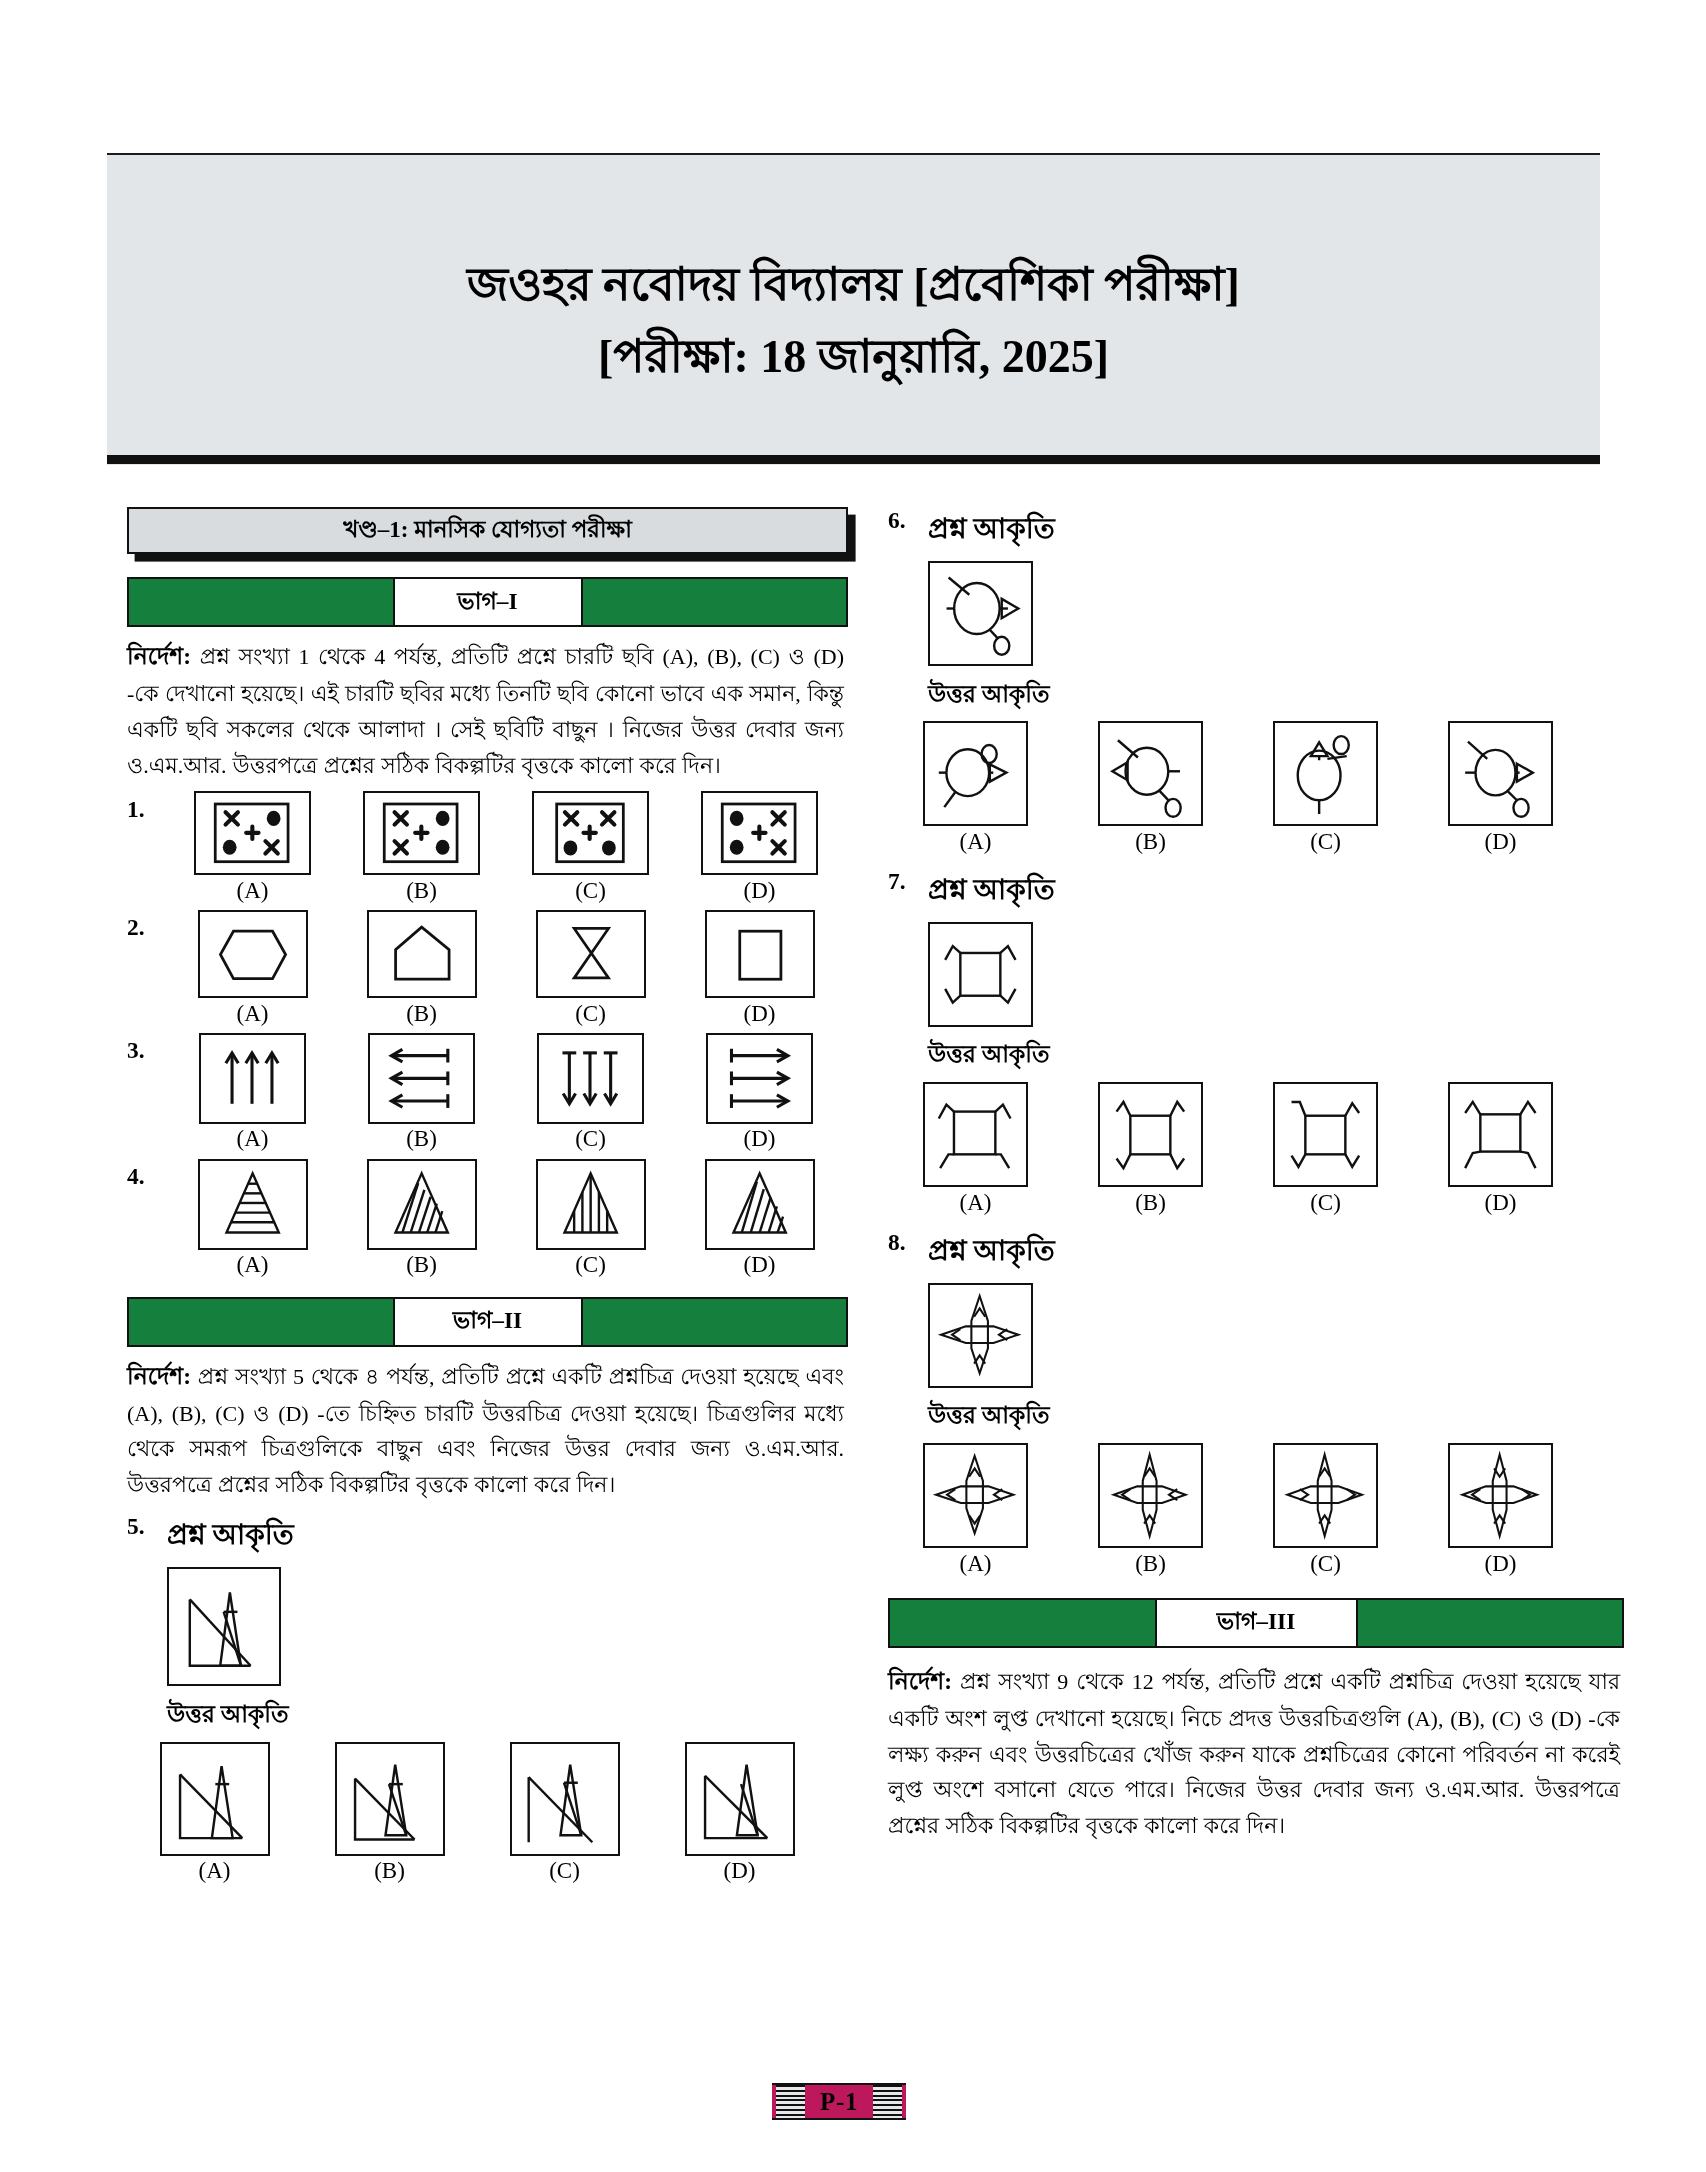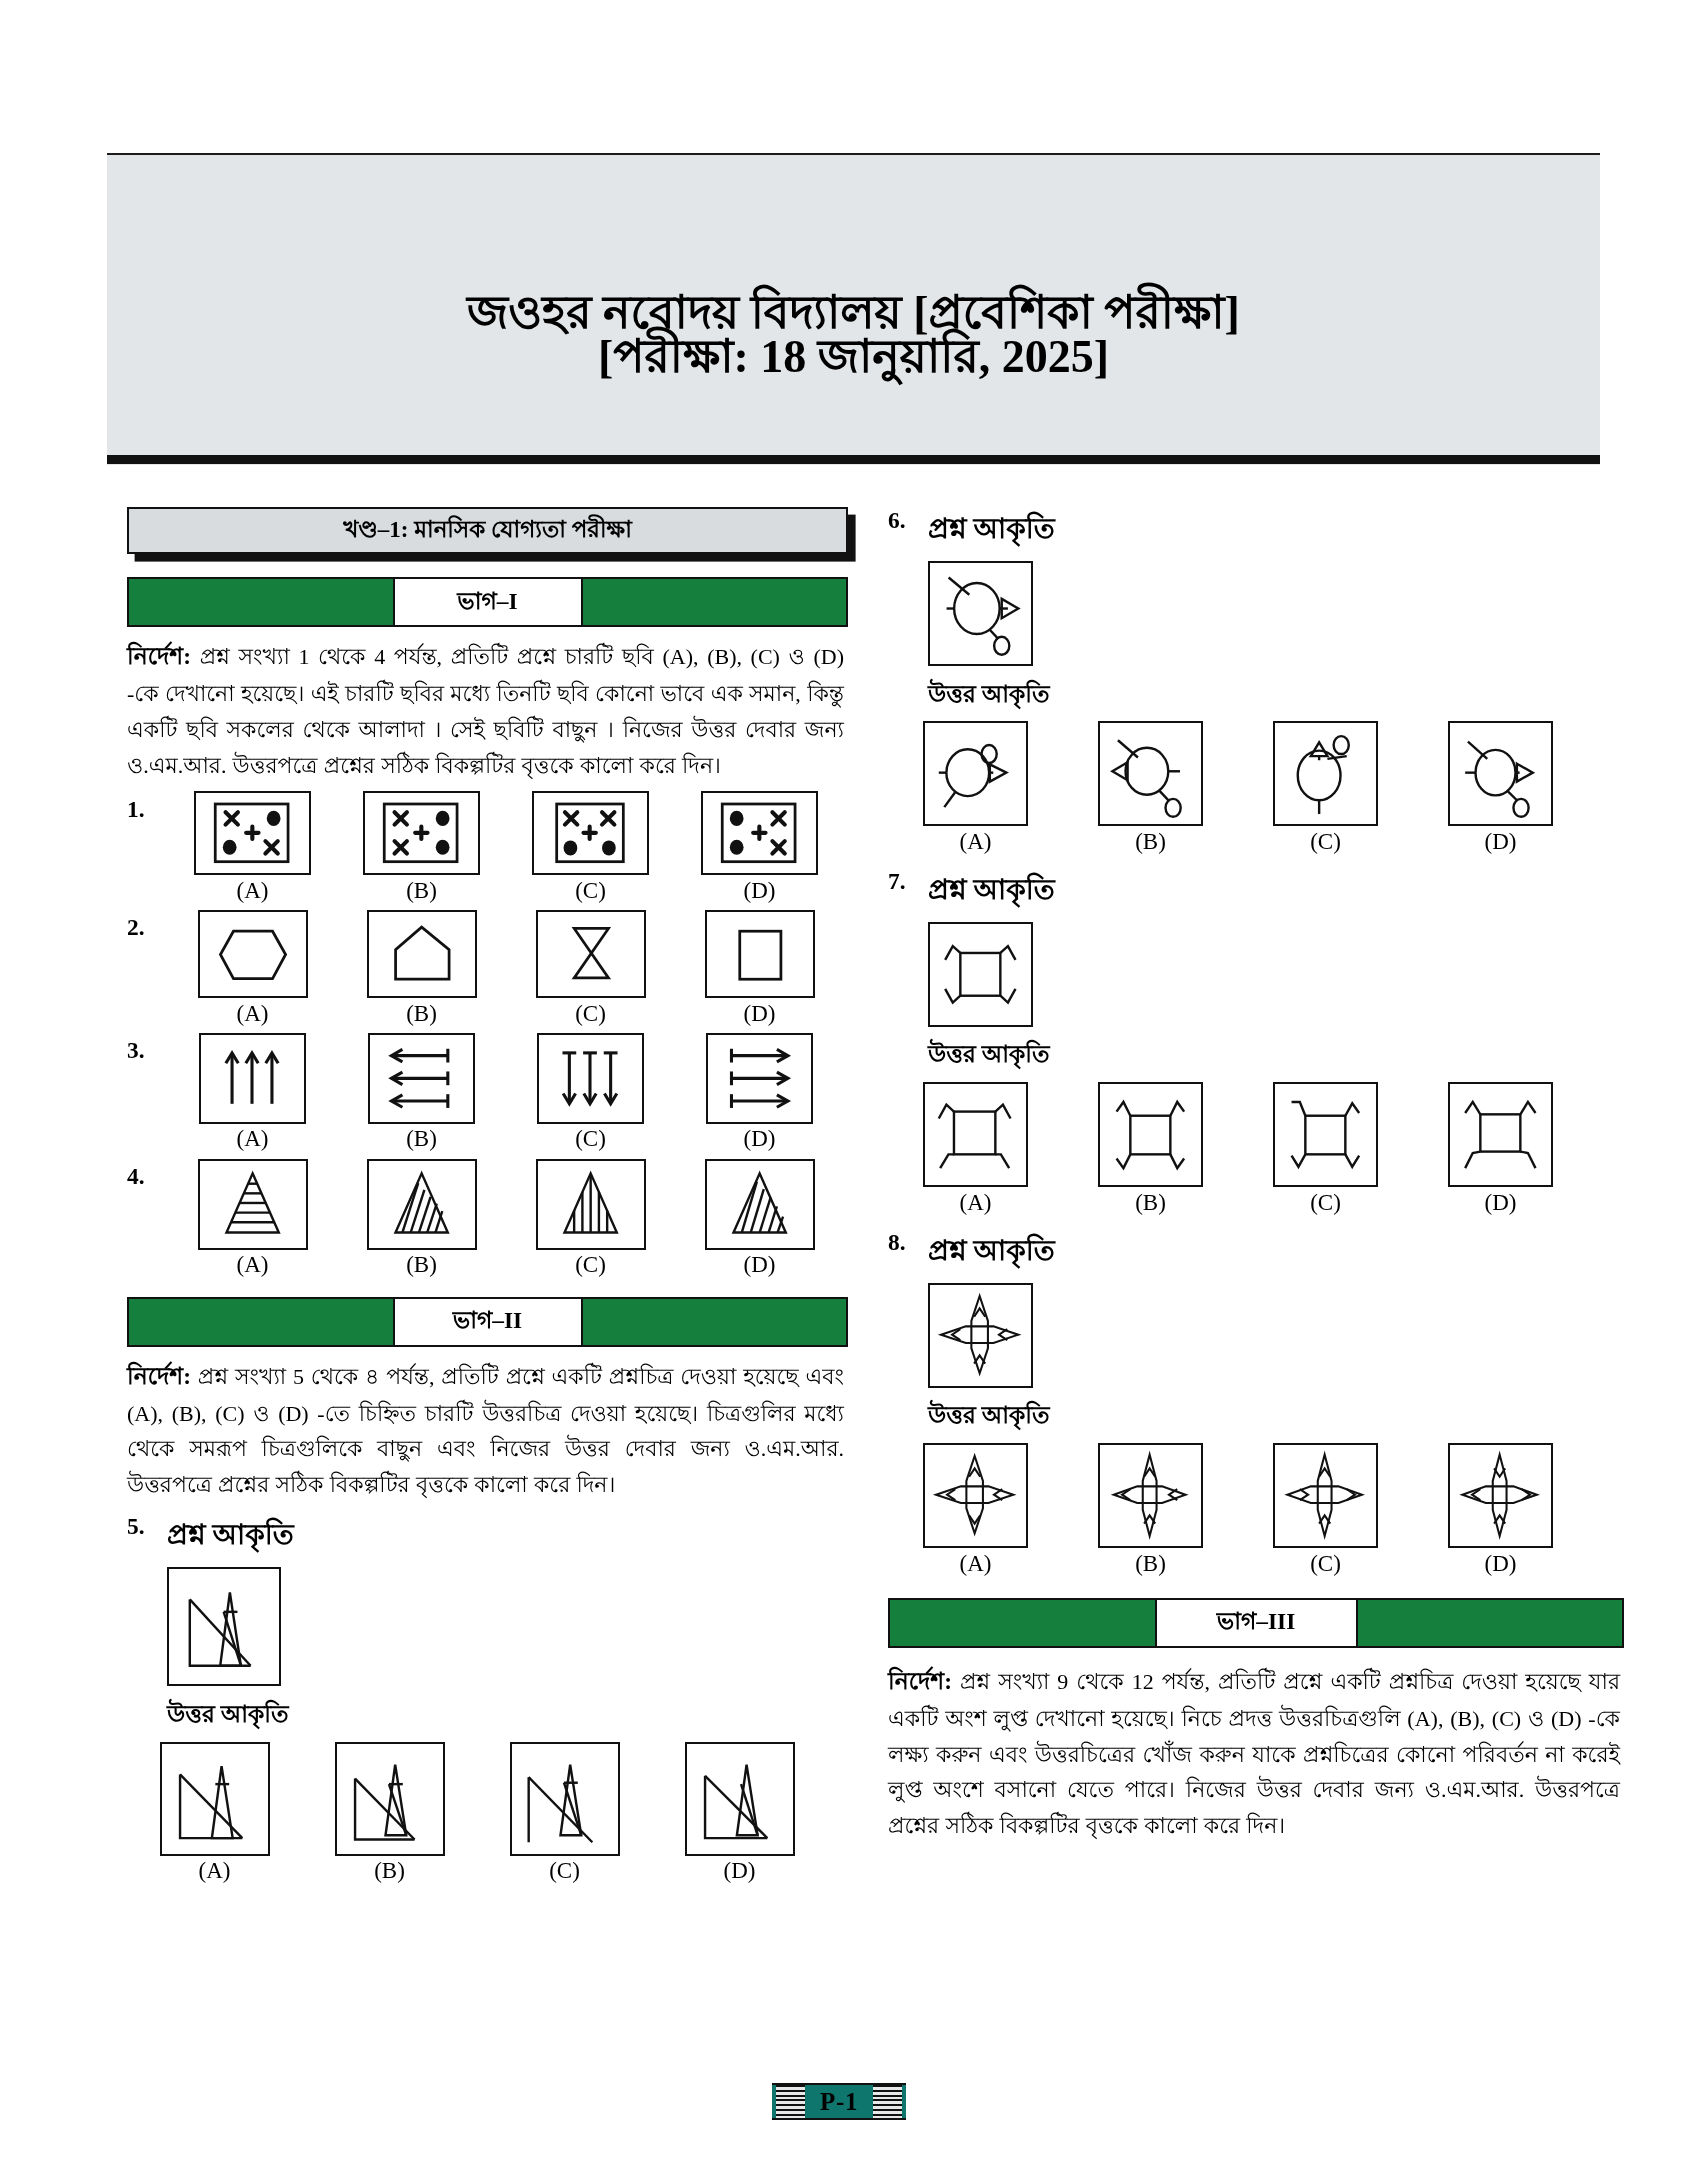--- a/index.html
+++ b/index.html
@@ -41,21 +41,21 @@
   }
   .titlebox:before{left:-22px;}
   .titlebox:after{right:-22px;}
   .tb-notch{position:absolute;width:18px;height:15px;background:#fff;border:3.4px solid #111;}
   .tb-n1{left:-23.4px;top:-4.1px;}
   .tb-n2{left:-23.4px;bottom:-4.1px;}
   .tb-n3{right:-23.4px;top:-4.1px;}
   .tb-n4{right:-23.4px;bottom:-4.1px;}
 
   .school-line{
-    position:absolute;left:0;top:130px;width:100%;text-align:center;
+    position:absolute;left:0;top:102px;width:100%;text-align:center;
     font-weight:bold;font-size:46px;line-height:1.22;letter-spacing:0px;
   }
   .exam-line{
     position:absolute;left:0;top:174px;width:100%;text-align:center;
     font-weight:bold;font-size:46px;line-height:1.22;
   }
 
   
   .col{position:absolute;top:507px;margin-left:20px;}
   .col-left{left:107px;width:731px;}
@@ -128,21 +128,21 @@
   .ansrow{display:flex;margin-left:0px;}
   .anscell{width:175px;display:flex;flex-direction:column;align-items:center;}
   .ansbox{border:2.4px solid #111;background:#fff;box-sizing:border-box;}
 
   
   .footer{
     position:absolute;left:772px;top:2083px;
     display:flex;align-items:center;
   }
   .foot-badge{
-    background:#0f766e;border-top:2.1px solid #111;border-bottom:2.1px solid #111;
+    background:#be185d;border-top:2.1px solid #111;border-bottom:2.1px solid #111;
     height:33px;display:flex;align-items:center;padding:0 4.1px;
   }
   .stripes{width:29px;height:33px;
     background:repeating-linear-gradient(to bottom,#111 0 2.1px,#e6e8ea 2.1px 4.8px);}
   .foot-text{font-size:25px;font-weight:bold;padding:0 15px;letter-spacing:0.7px;}
 
   svg{display:block;}
 </style>
 </head>
 <body>

